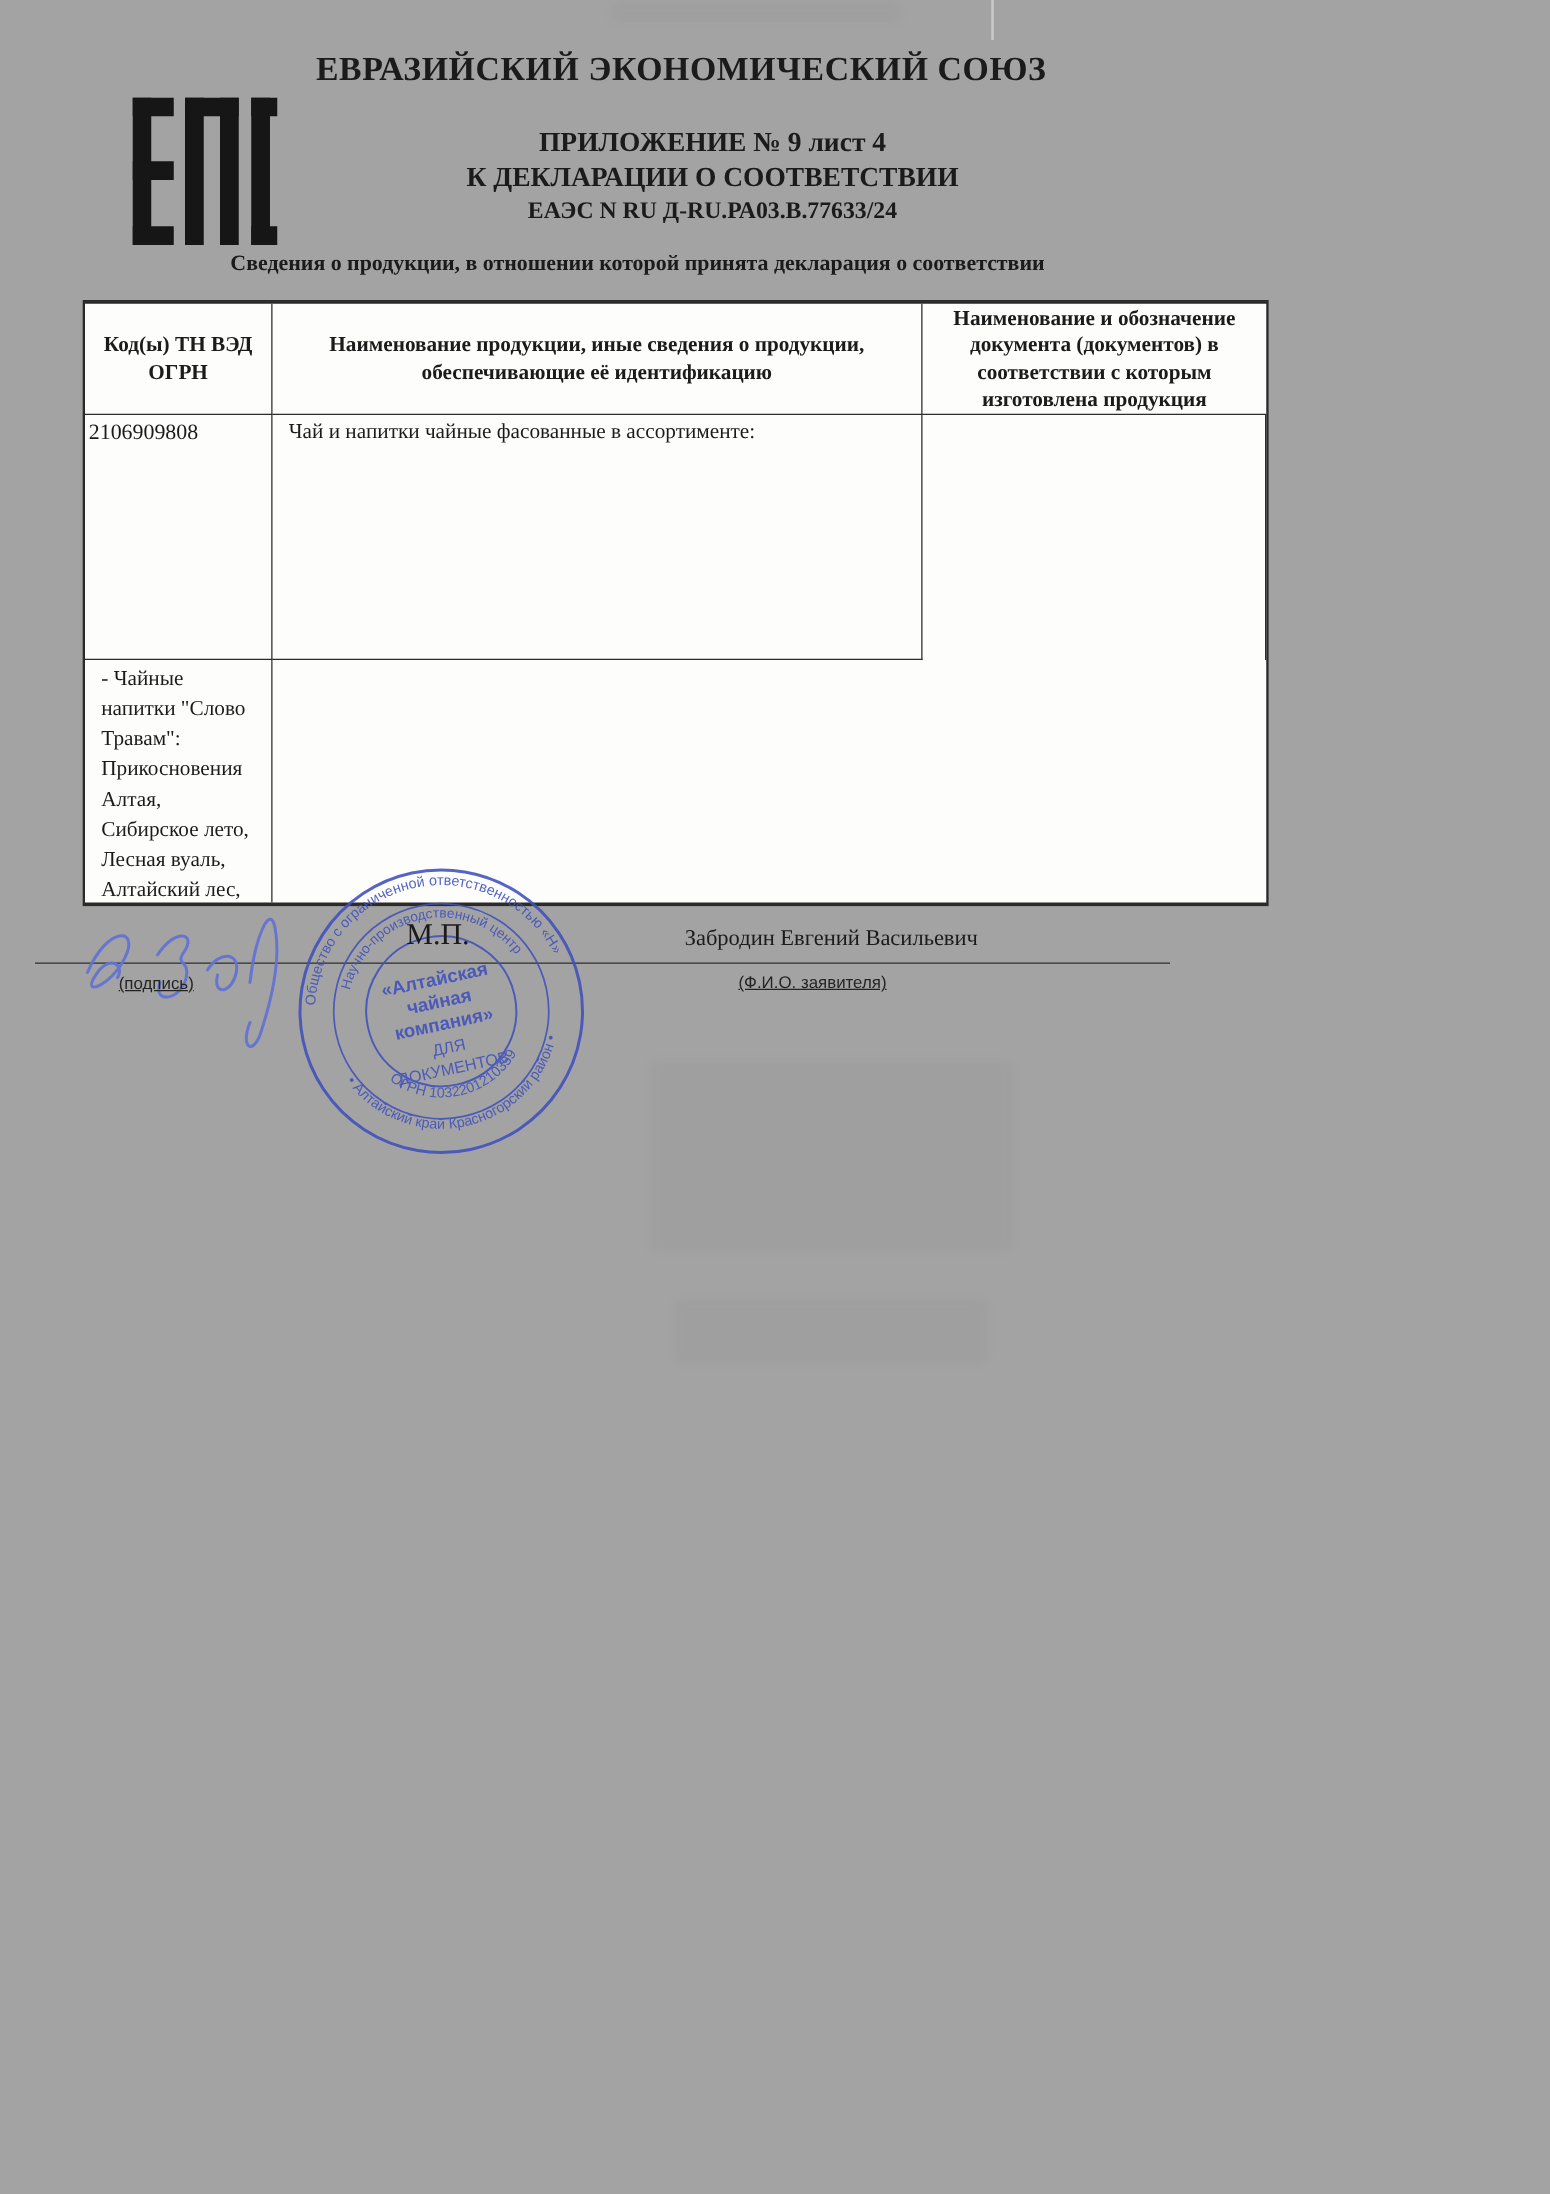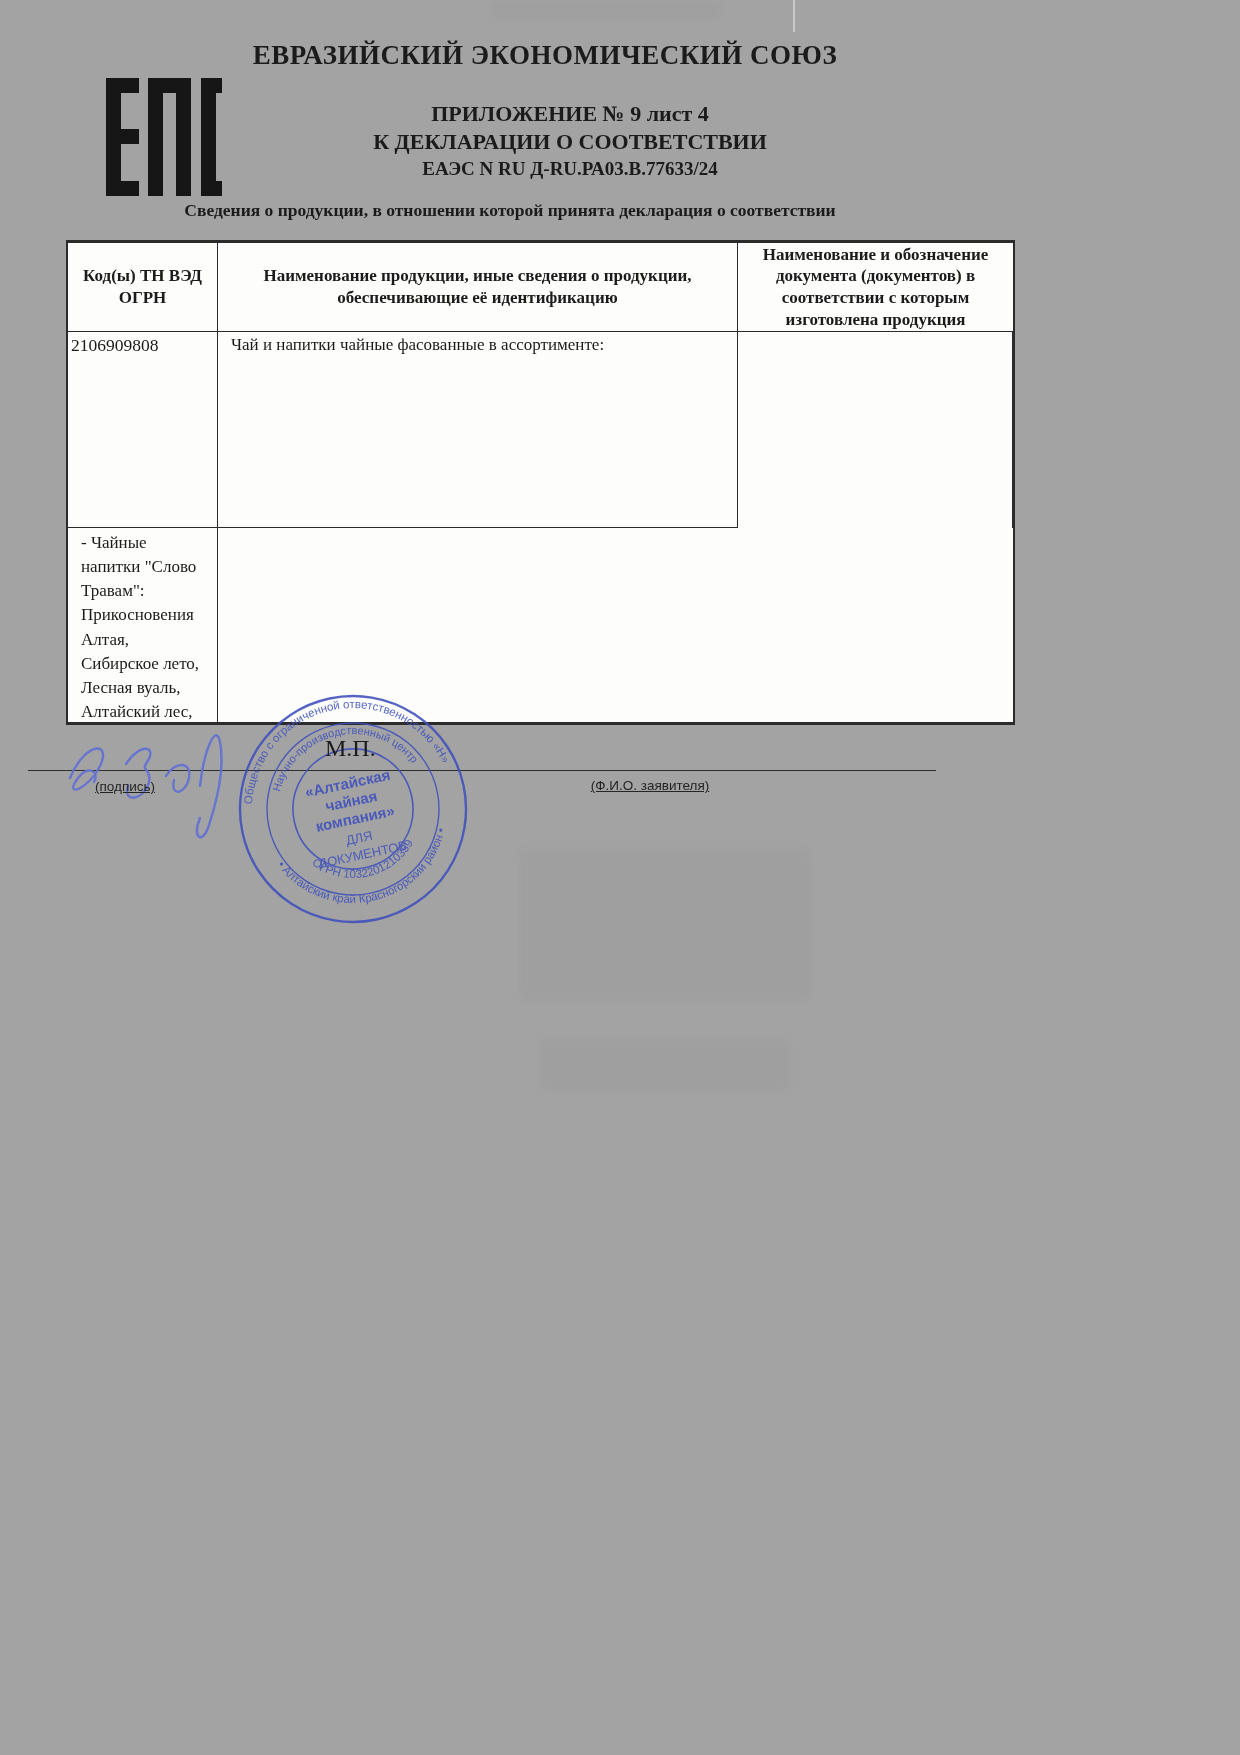--- a/index.html
+++ b/index.html
@@ -106,20 +106,21 @@
     <g fill="none" stroke="#6473d2" stroke-width="2.4" stroke-linecap="round" opacity="0.95">
       <path d="M 22 62 C 38 24, 64 26, 52 50 C 42 72, 14 84, 30 62 C 40 48, 52 56, 46 66"></path>
       <path d="M 78 48 C 92 26, 110 30, 99 46 C 92 56, 104 52, 101 66 C 97 84, 74 88, 80 70"></path>
       <path d="M 118 60 C 128 44, 144 46, 141 62 C 138 78, 122 82, 126 64"></path>
       <path d="M 152 70 C 156 34, 168 6, 172 26 C 177 52, 168 88, 160 112 C 154 128, 144 122, 152 102"></path>
     </g>
   </svg>
 
   <div class="mp-label">М.П.</div>
   <div class="caption cap-sign">(подпись)</div>
+  <div class="applicant">Забродин Евгений Васильевич</div>
   <div class="caption cap-fio">(Ф.И.О. заявителя)</div>
 
   <svg class="stamp" width="242" height="242" viewBox="0 0 242 242">
     <defs>
       <path id="arcTopOuter" d="M 20 121 A 101 101 0 1 1 222 121"></path>
       <path id="arcBotOuter" d="M 27 121 A 94 94 0 1 0 215 121"></path>
       <path id="arcTopInner" d="M 46 121 A 75 75 0 1 1 196 121"></path>
       <path id="arcBotInner" d="M 52 121 A 69 69 0 1 0 190 121"></path>
     </defs>
     <g stroke="#3f51bd" fill="none">

